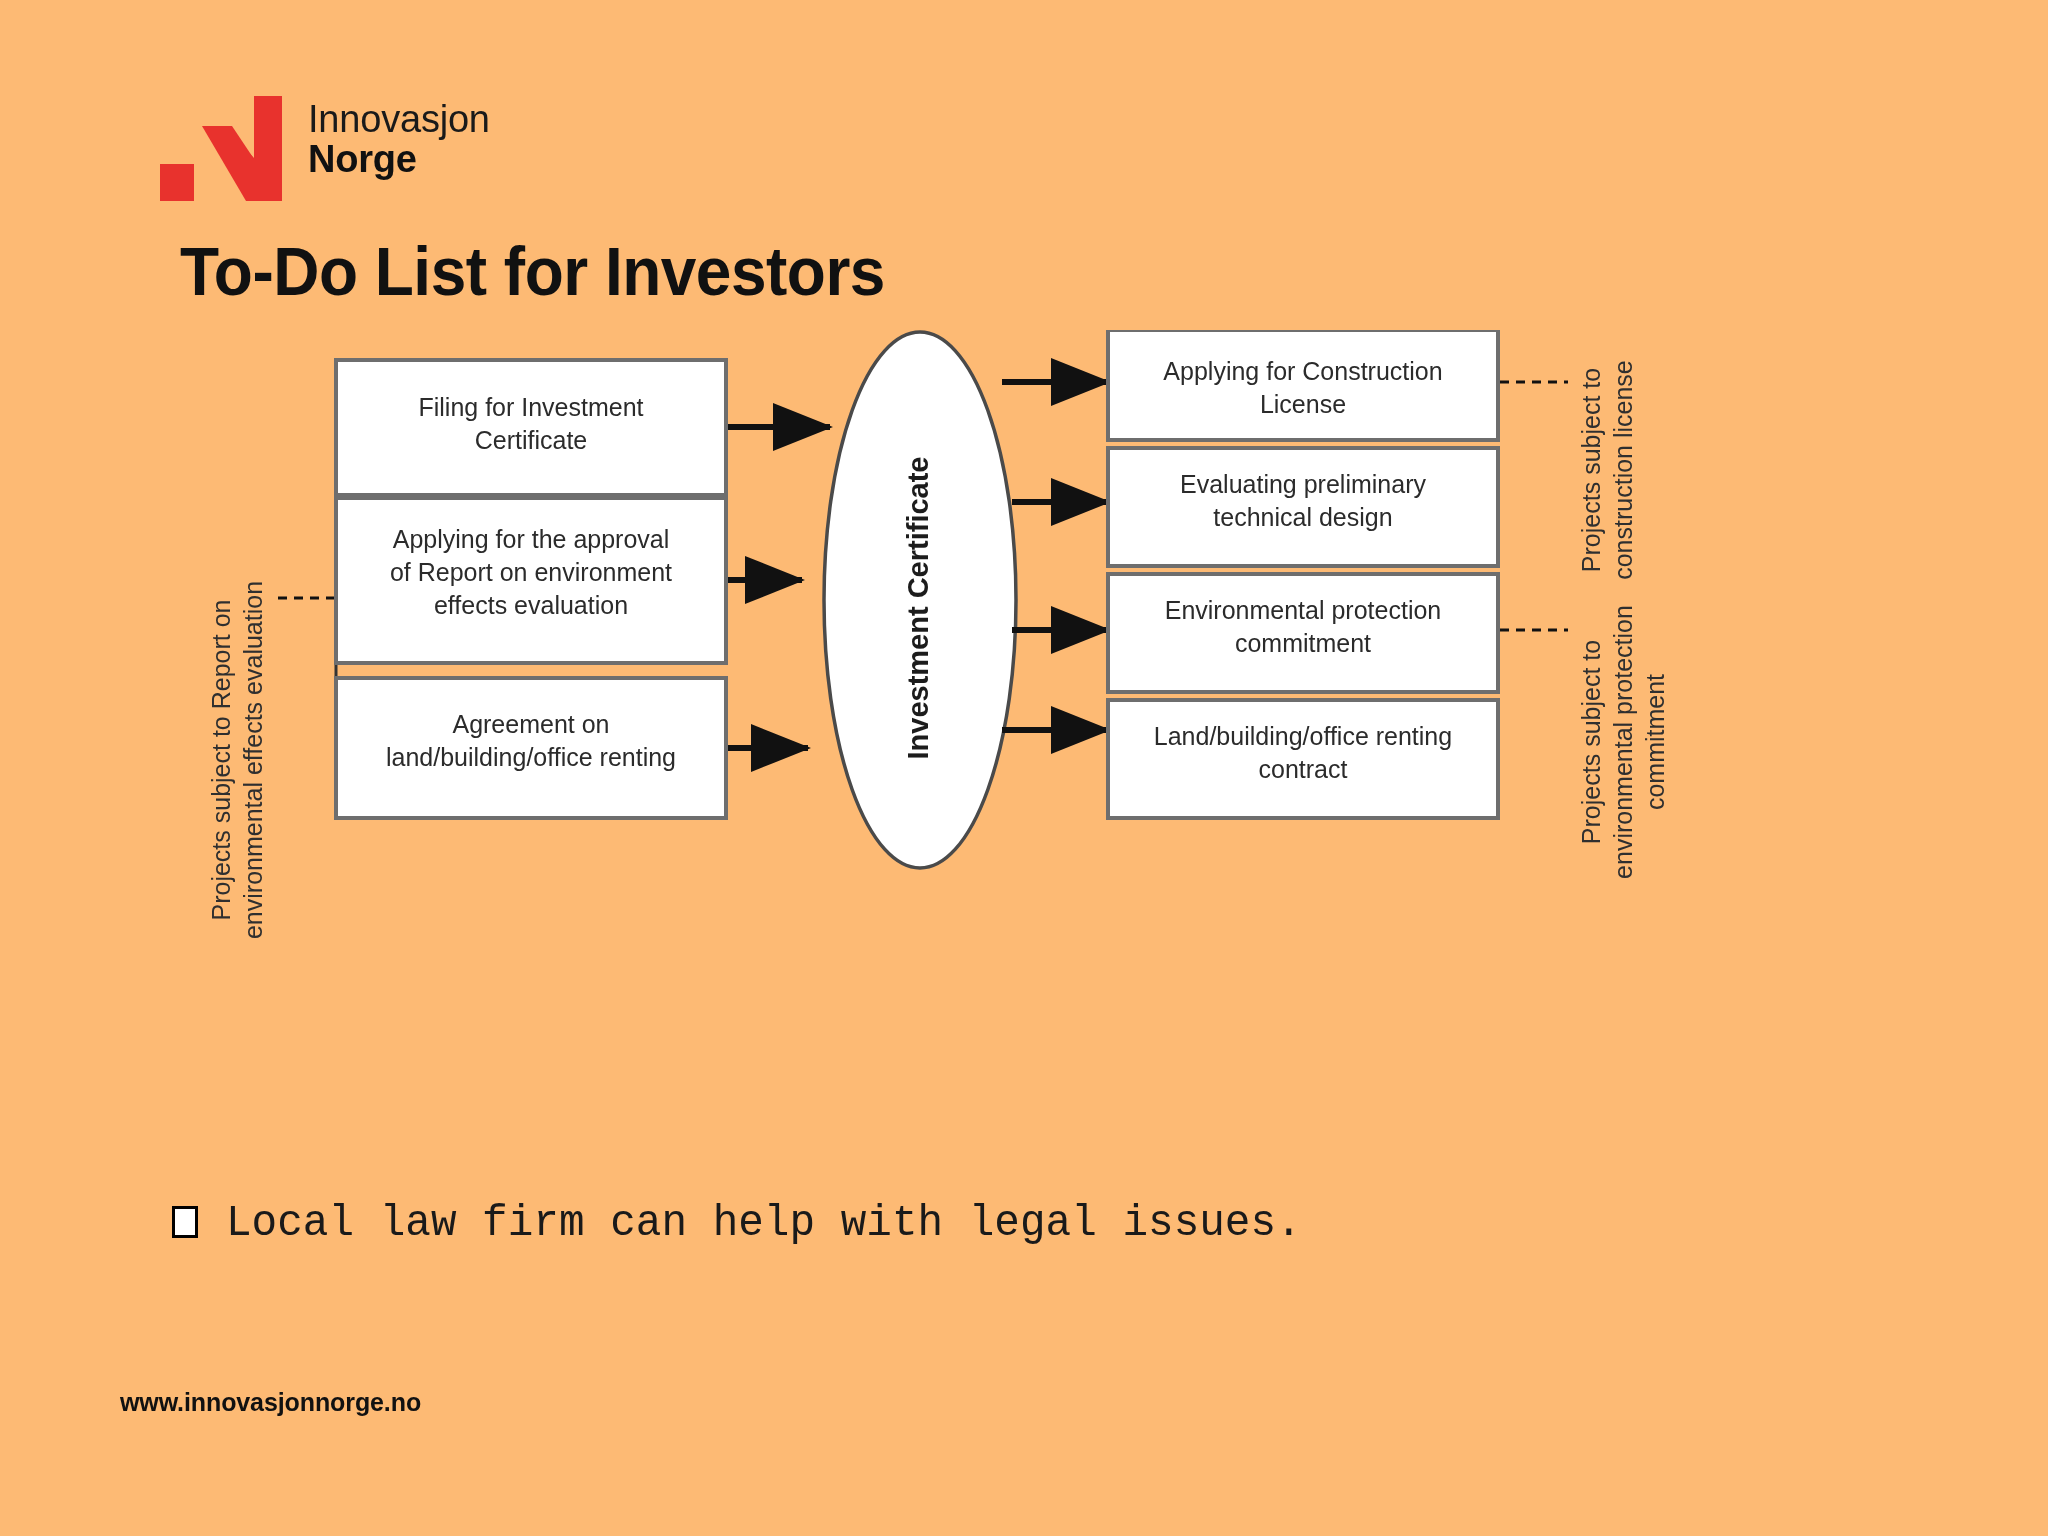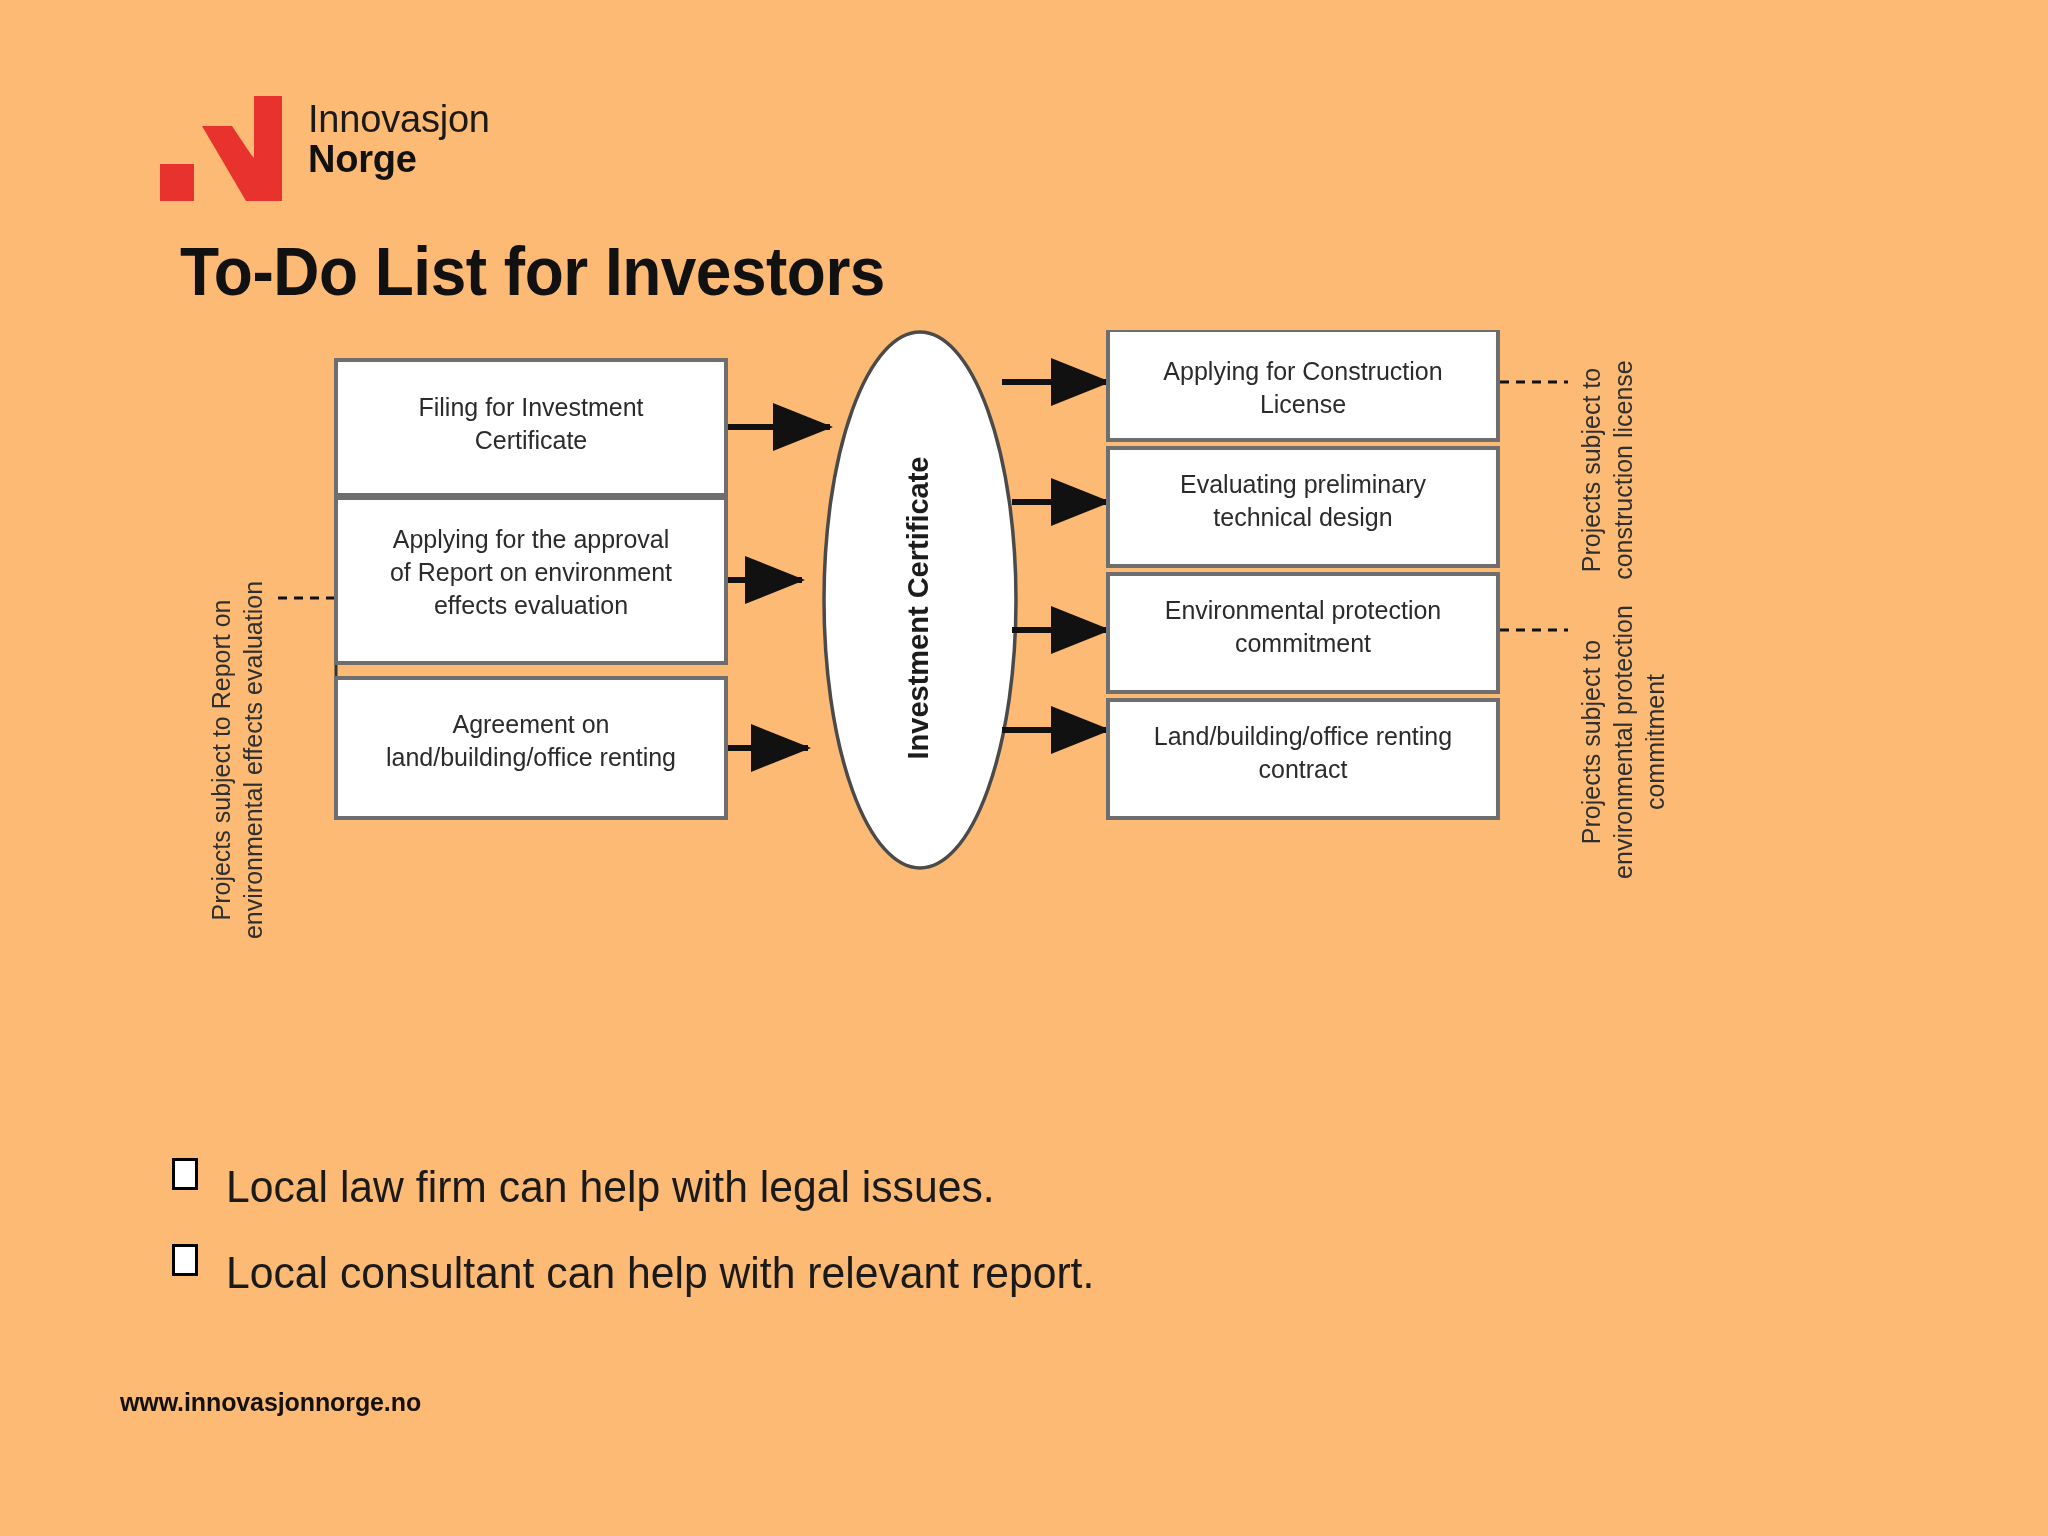--- a/index.html
+++ b/index.html
@@ -108,22 +108,23 @@
 
   
   .bullets {
     position: absolute;
     left: 172px;
     top: 1162px;
     width: 1500px;
   }
   .bullet-row {
     display: flex;
-    align-items: flex-start;
+    align-items: flex-end;
     height: 86px;
+    font-family: Liberation Mono, monospace;
   }
   .bullet-box {
     position: relative;
     width: 32px;
     height: 38px;
     flex: 0 0 32px;
     margin-right: 22px;
     top: -4px;
   }
   .bullet-box .sq {
@@ -277,26 +278,19 @@
   <div class="bullets">
 
     <div class="bullet-row">
       <span class="bullet-box">
         <span class="shadow"></span>
           <span class="sq"></span>
       </span>
       <span class="bullet-text">Local law firm can help with legal issues.</span>
     </div>
 
-    <div class="bullet-row">
-      <span class="bullet-box">
-        <span class="shadow"></span>
-          <span class="sq"></span>
-      </span>
-      <span class="bullet-text">Local consultant can help with relevant report.</span>
-    </div>
 
 
   </div>
 
   <div class="footer">www.innovasjonnorge.no</div>
 
 </div>
 
 </body></html>

